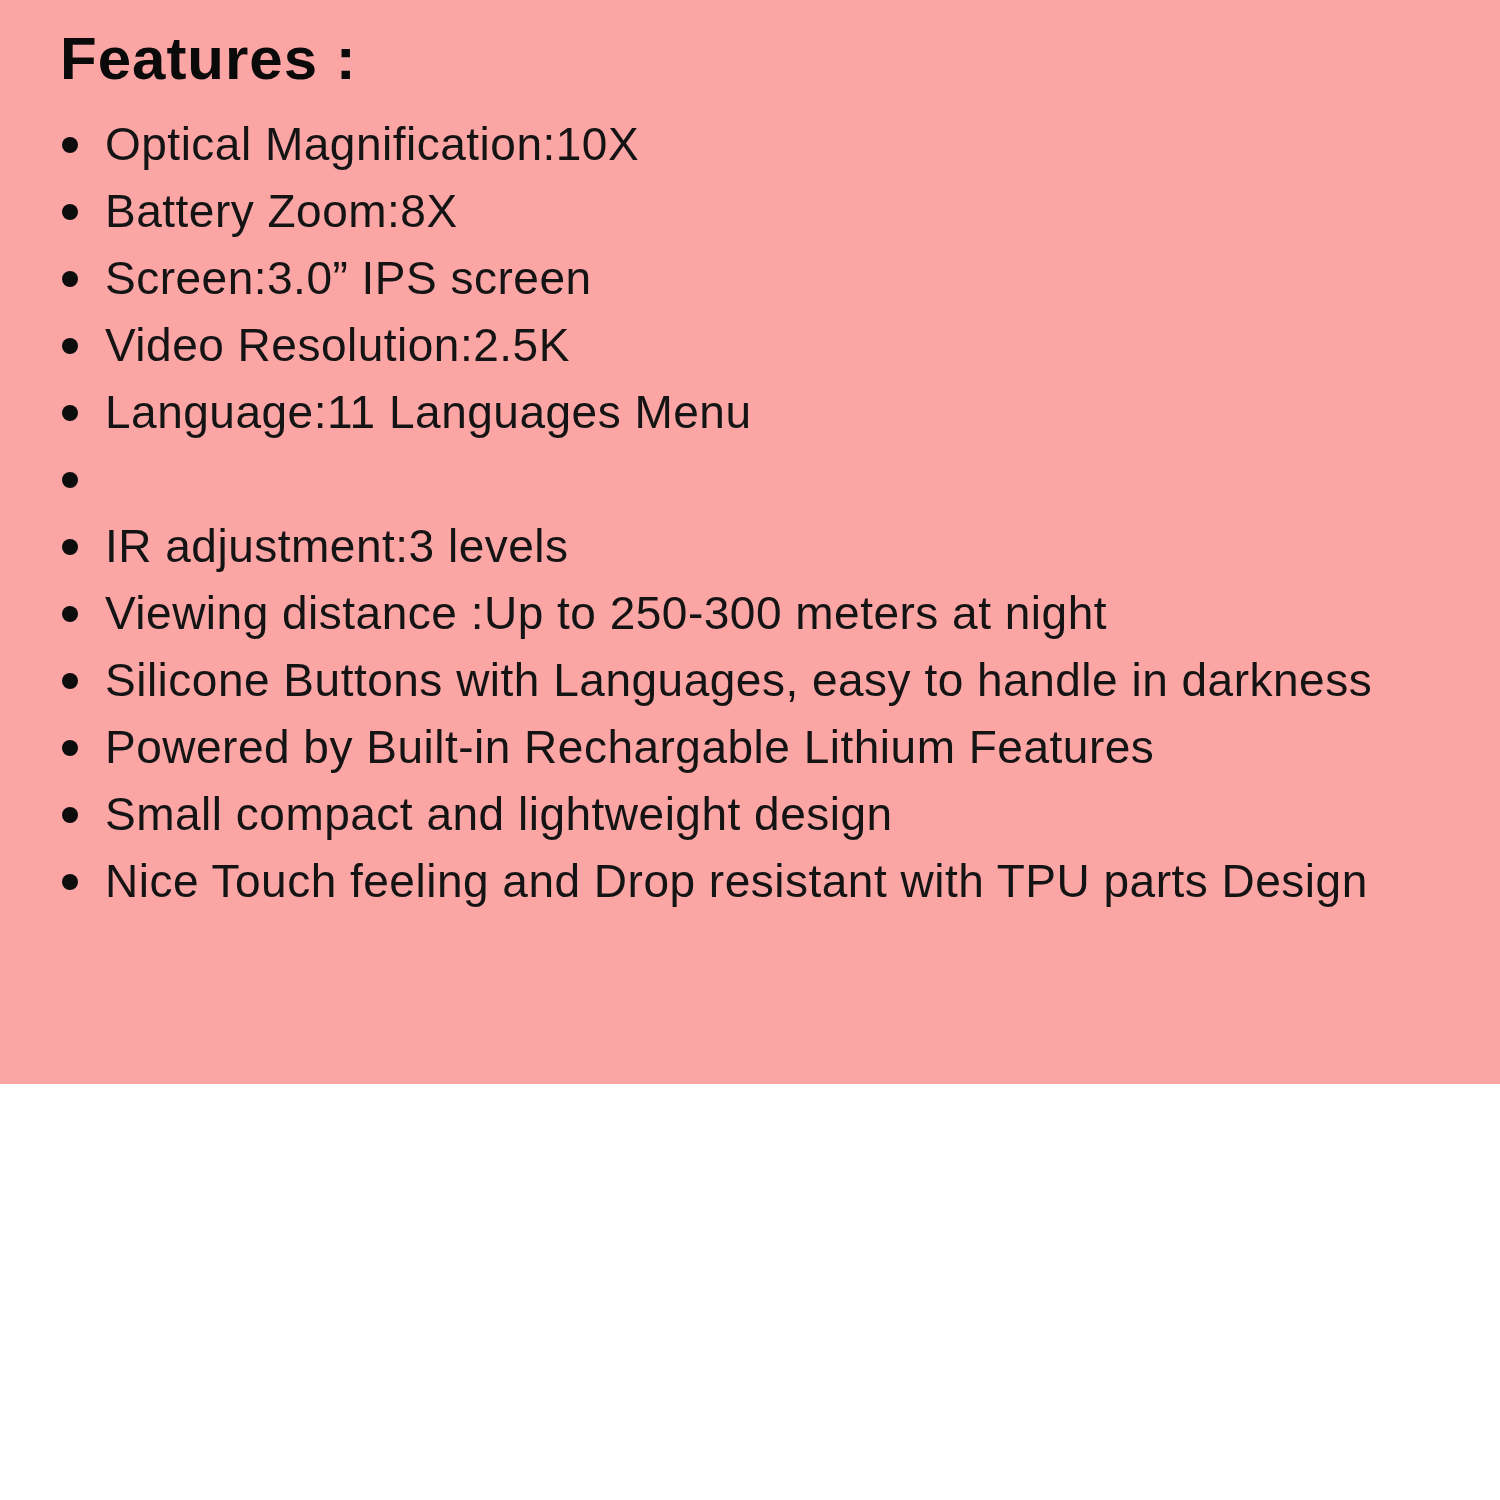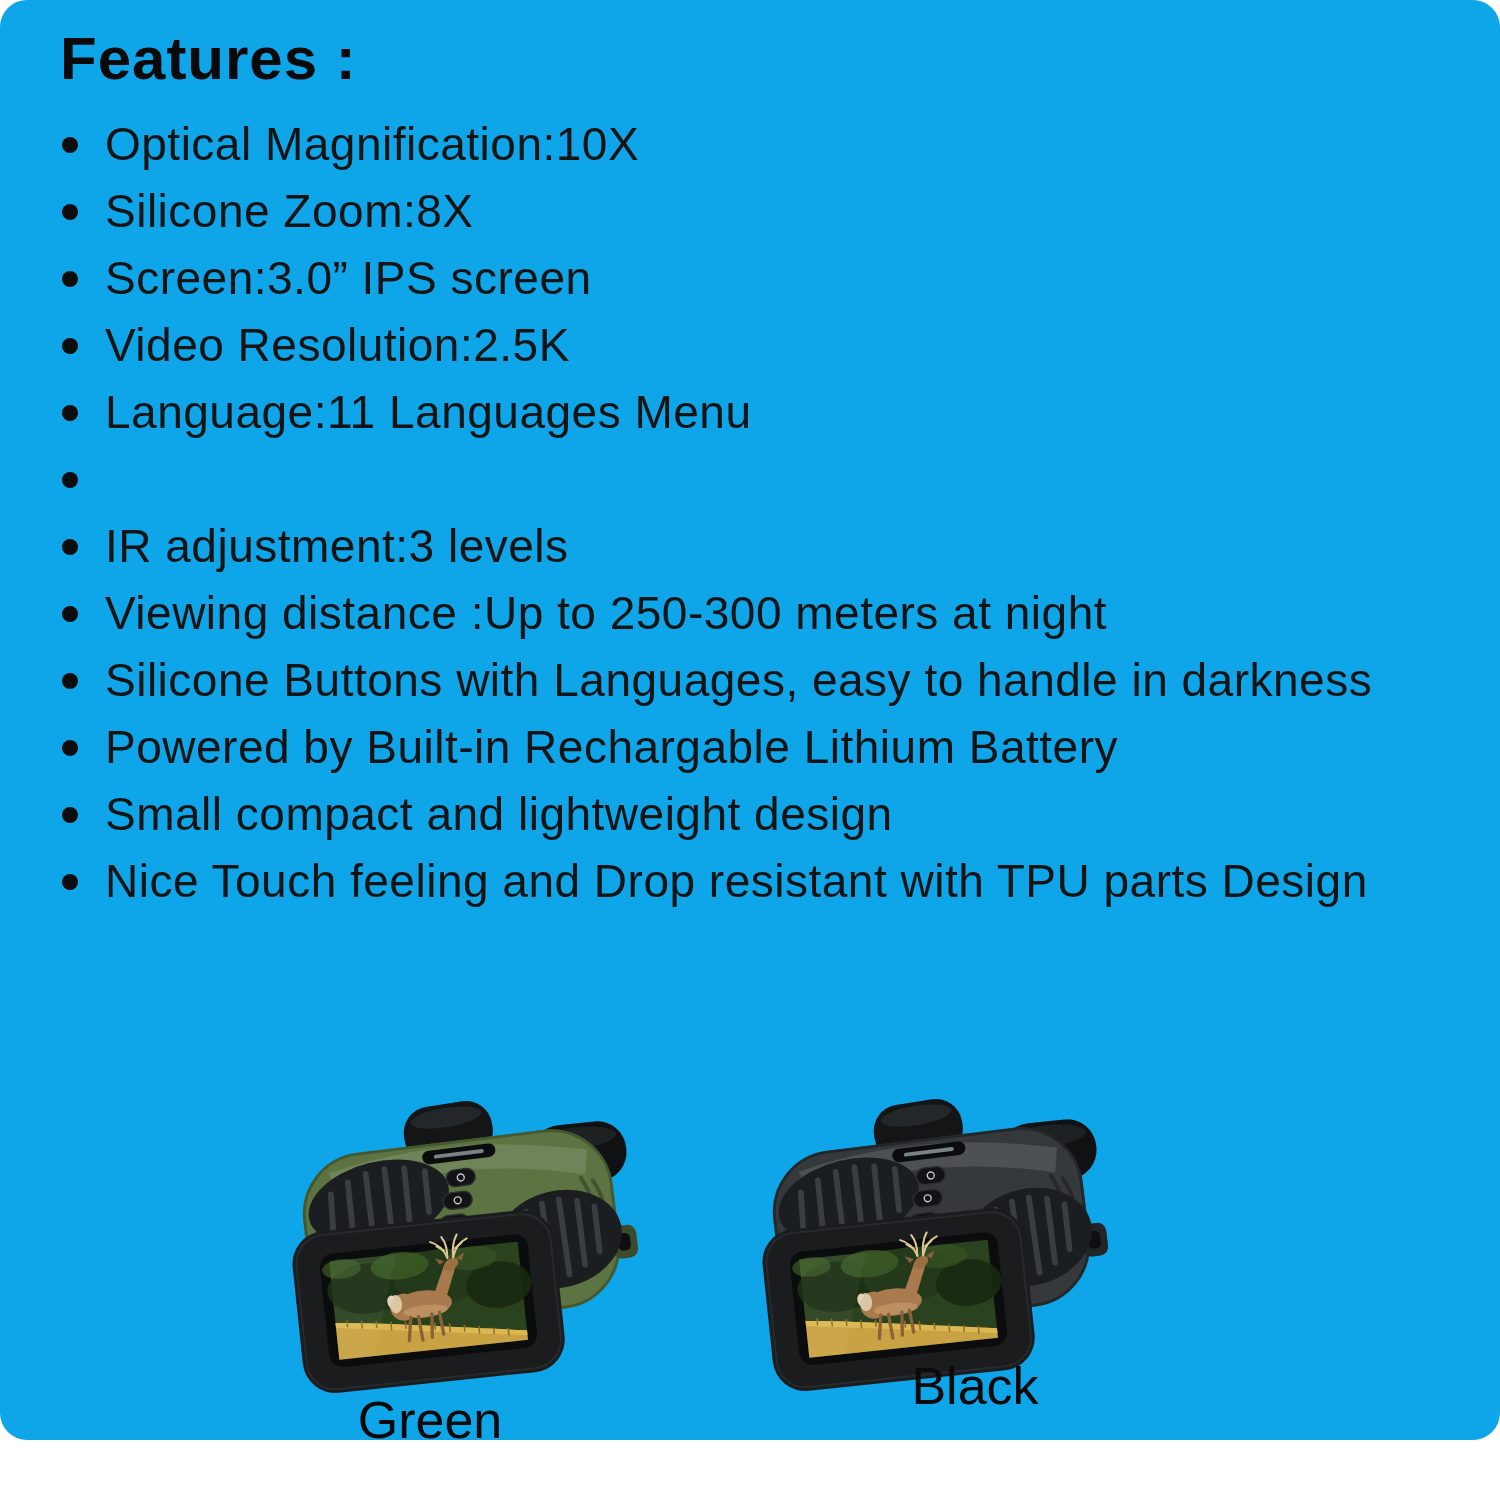--- a/index.html
+++ b/index.html
@@ -1,25 +1,24 @@
 <!DOCTYPE html>
 <html><head>
 <meta charset="utf-8">
 <style>
   * { margin: 0; padding: 0; box-sizing: border-box; }
   html, body { background: #ffffff; }
   .page {
     position: relative;
     width: 1500px;
-    height: 1440px;
-    background: #0ea5e9;
+    height: 1084px;
+    background: #fca5a5;
     font-family: "Liberation Sans", sans-serif;
     color: #111111;
     overflow: hidden;
-    border-radius: 27px;
   }
   .heading {
     position: absolute;
     left: 60px;
     top: 24px;
     font-size: 60px;
     font-weight: 700;
     letter-spacing: 1px;
     color: #0a0a0a;
   }
@@ -74,21 +73,21 @@
 
   <h1 class="heading">Features :</h1>
 
   <ul class="features">
     <li>
         <span class="dot"></span>
         <span>Optical Magnification:10X</span>
       </li>
     <li>
         <span class="dot"></span>
-        <span>Silicone Zoom:8X</span>
+        <span>Battery Zoom:8X</span>
       </li>
     <li>
         <span class="dot"></span>
         <span>Screen:3.0” IPS screen</span>
       </li>
     <li>
         <span class="dot"></span>
         <span>Video Resolution:2.5K</span>
       </li>
     <li>
@@ -105,21 +104,21 @@
     <li>
         <span class="dot"></span>
         <span>Viewing distance :Up to 250-300 meters at night</span>
       </li>
     <li>
         <span class="dot"></span>
         <span>Silicone Buttons with Languages, easy to handle in darkness</span>
       </li>
     <li>
         <span class="dot"></span>
-        <span>Powered by Built-in Rechargable Lithium Battery</span>
+        <span>Powered by Built-in Rechargable Lithium Features</span>
       </li>
     <li>
         <span class="dot"></span>
         <span>Small compact and lightweight design</span>
       </li>
     <li>
         <span class="dot"></span>
         <span>Nice Touch feeling and Drop resistant with TPU parts Design</span>
       </li>
   </ul>

